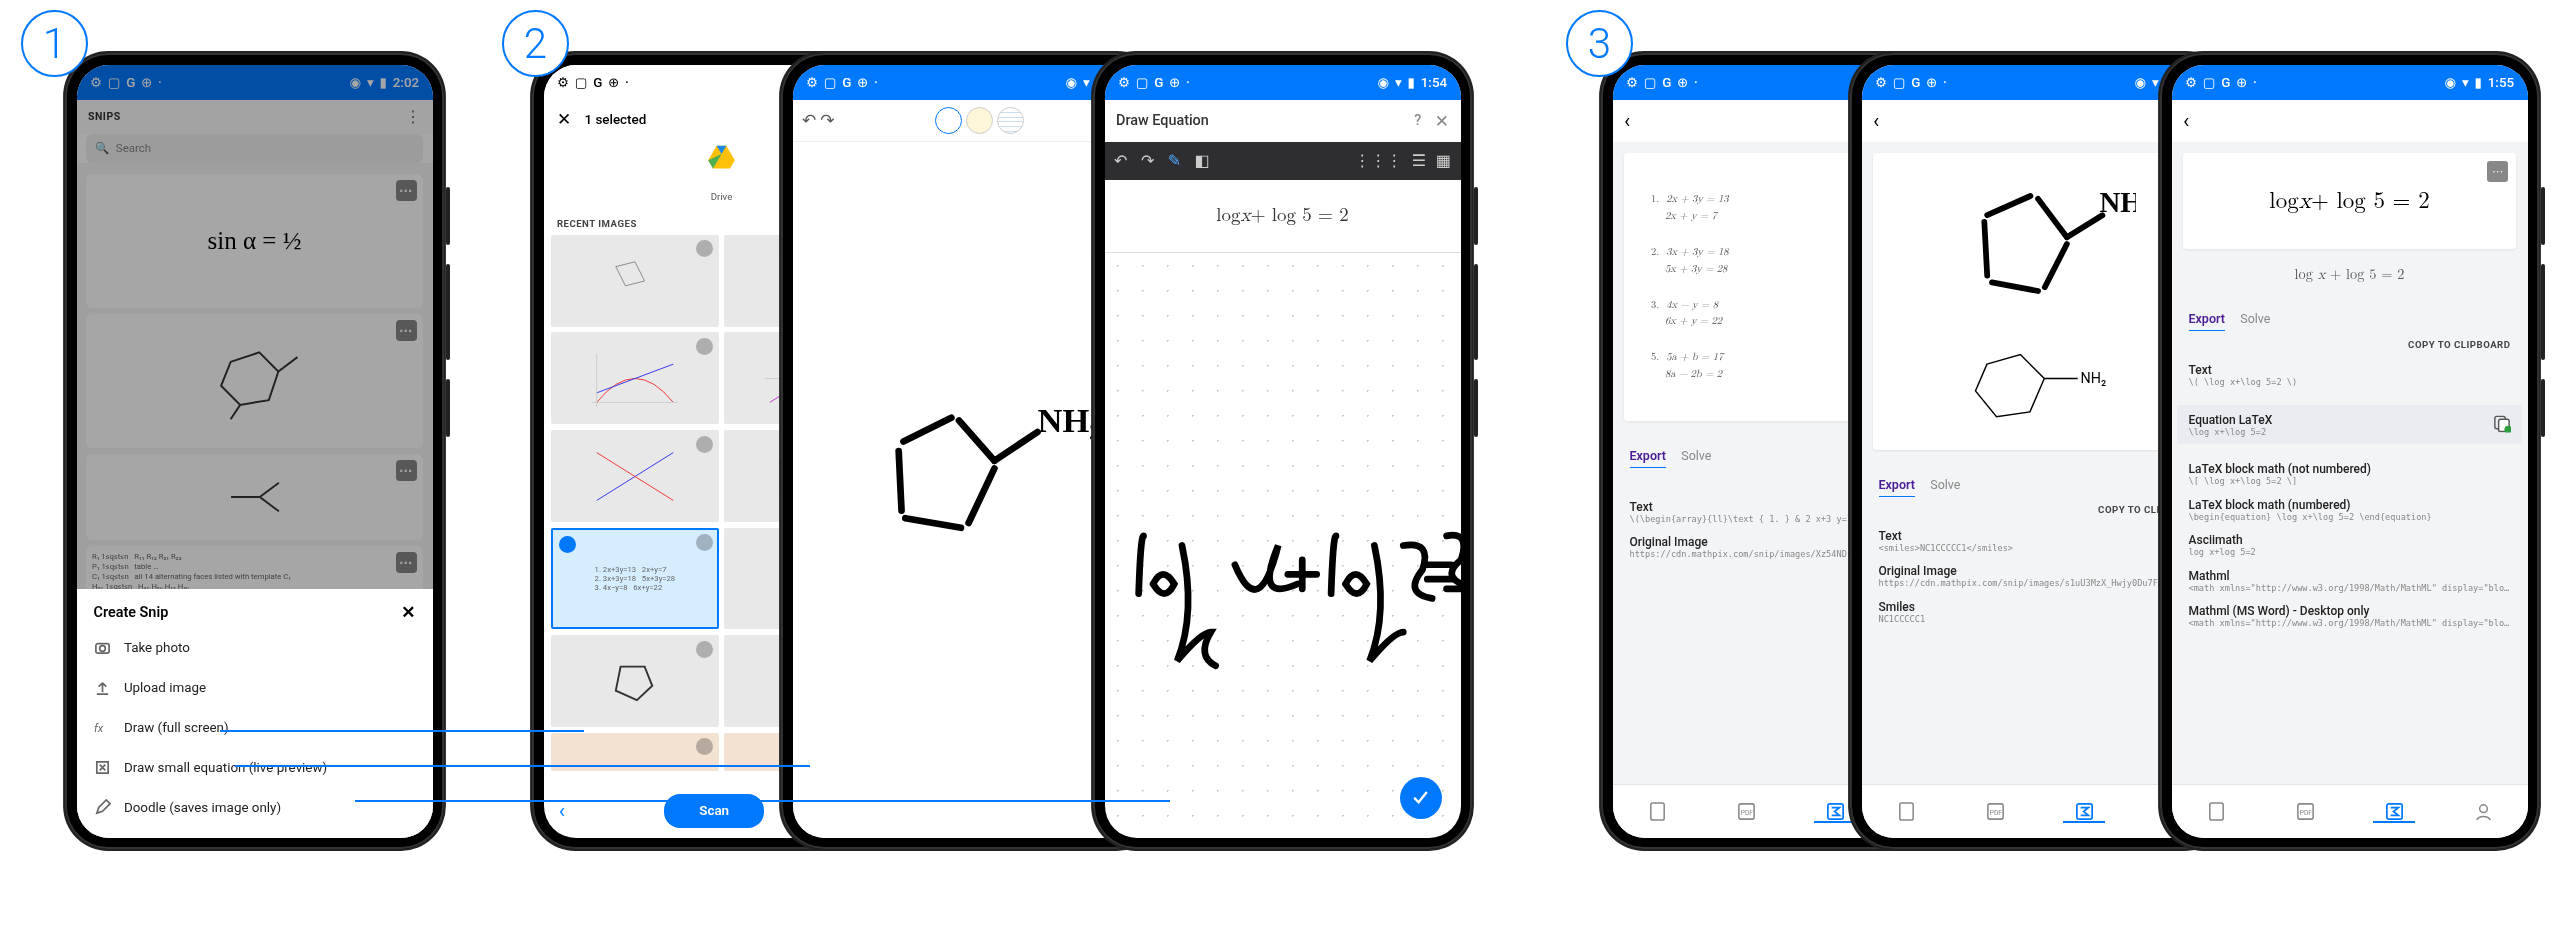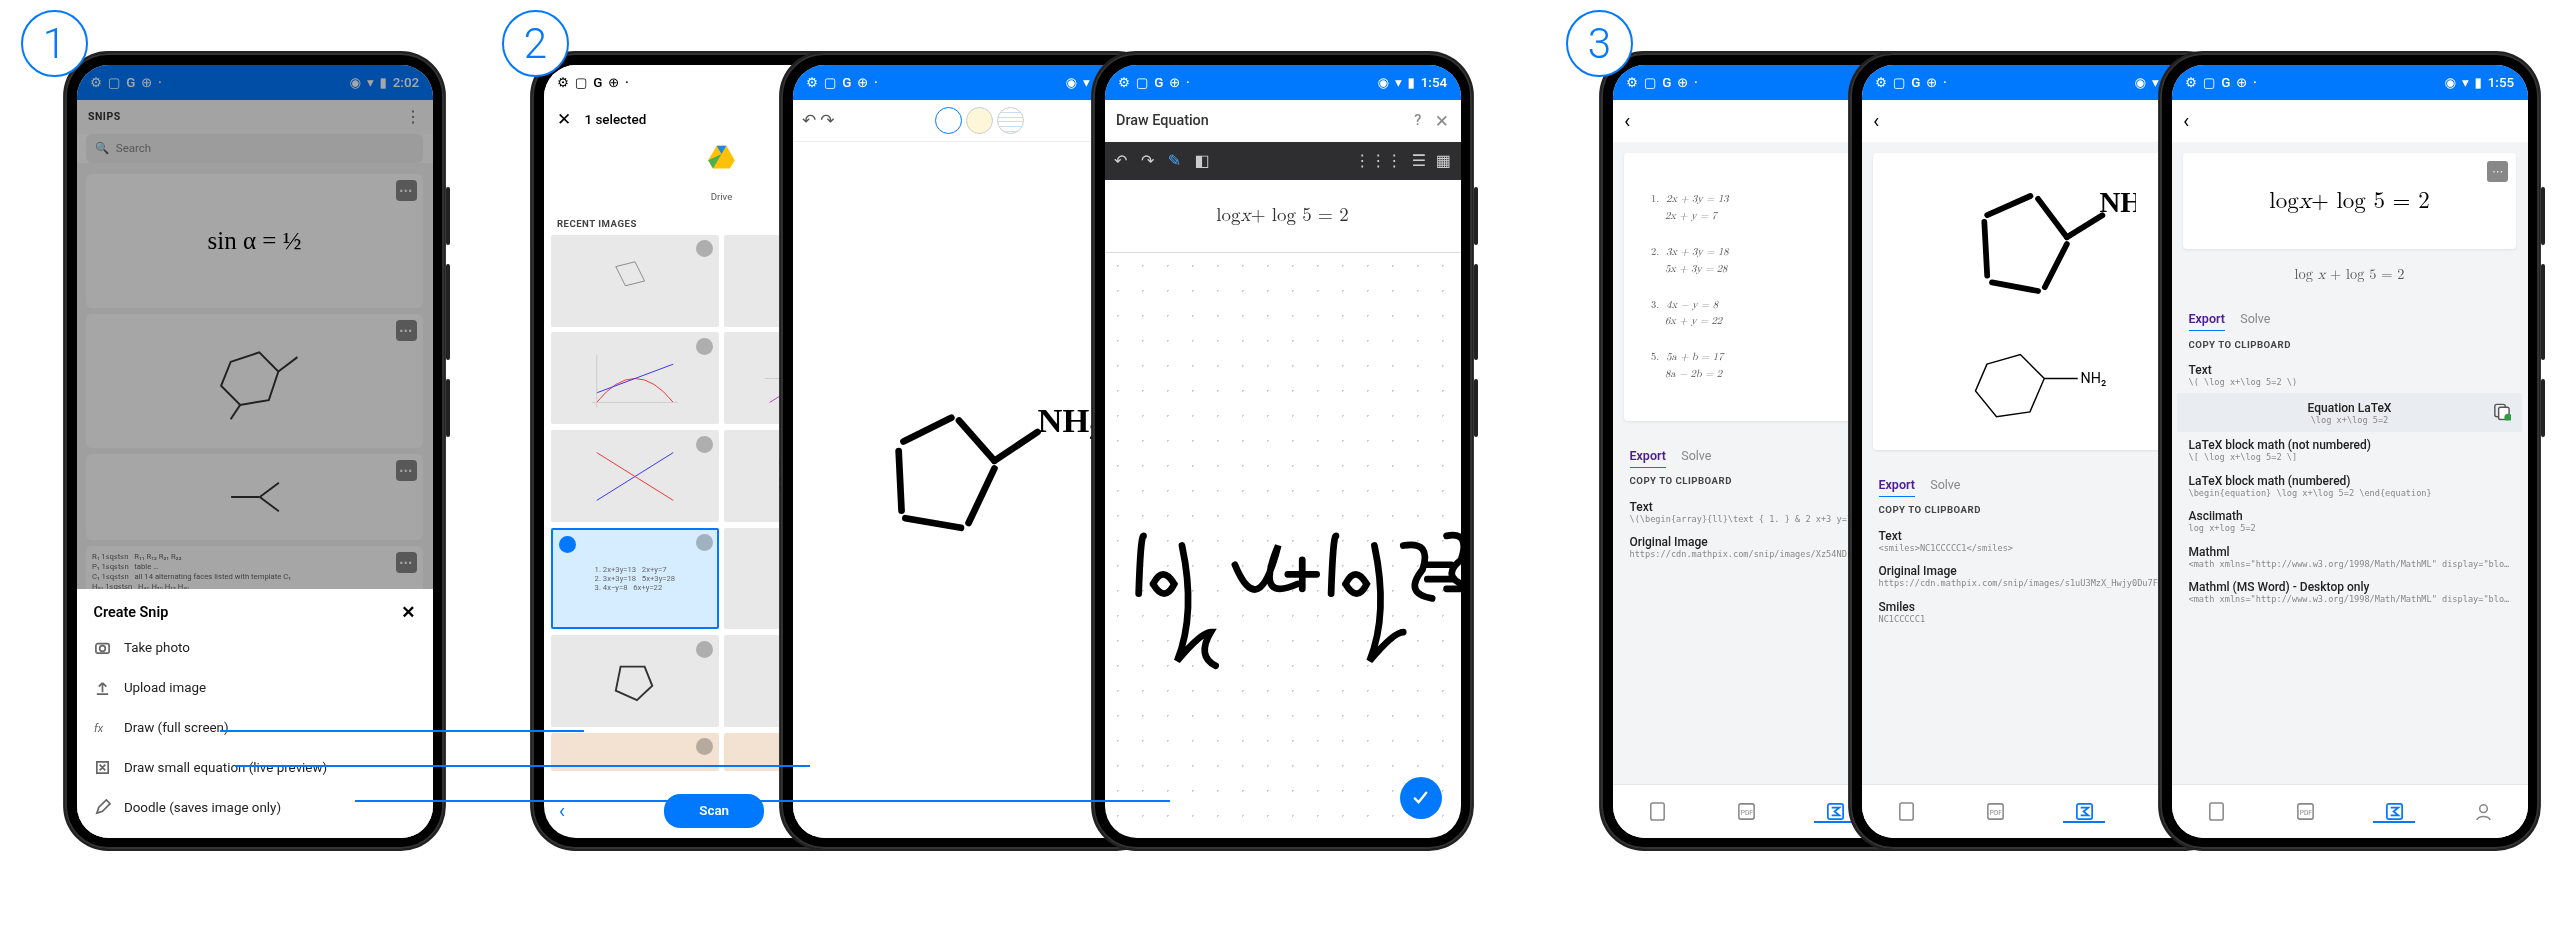--- a/index.html
+++ b/index.html
@@ -100,25 +100,25 @@
 
   
   .res-header{height:42px;display:flex;align-items:center;padding:0 11.5px;}
   .res-body{flex:1;background:#f3f4f6;overflow:hidden;display:flex;flex-direction:column;}
   .res-preview{background:#fff;margin:11.5px;border-radius:3.8px;padding:19px;box-shadow:0 1px 2.9px rgba(0,0,0,0.08);display:flex;align-items:center;justify-content:center;min-height:134px;}
   .eq-list{padding:0 19px;font-size:10.5px;color:#555;line-height:1.6;}
   .eq-list .row{padding:9.6px 0;border-bottom:0;}
   .export-row{margin:15.3px 0 5.8px;display:flex;gap:15.3px;font-size:12.5px;}
   .export-active{color:#4c1d95;font-weight:600;padding-bottom:3.8px;border-bottom:1.9px solid #0079FF;}
   .export-inactive{color:#888;}
-  .copy-label{font-size:9.6px;font-weight:700;color:#444;letter-spacing:0.5px;margin:7.7px 0;}
+  .copy-label{font-size:9.6px;font-weight:700;color:#444;letter-spacing:0.5px;margin:7.7px 0;text-align:right;}
   .copy-block{padding:5.8px 0;}
   .copy-block h5{font-size:12px;color:#222;font-weight:500;}
   .copy-block code{font-size:8.6px;color:#888;display:block;white-space:nowrap;overflow:hidden;text-overflow:ellipsis;}
-  .copy-block.highlight{background:#e9edf2;margin:0 -11.5px;padding:7.7px 11.5px;position:relative;text-align:center;}
+  .copy-block.highlight{background:#e9edf2;margin:12px -11.5px;padding:7.7px 11.5px;position:relative;}
   .bottom-tabs{height:54px;border-top:1px solid #e5e5e5;background:#fff;display:flex;align-items:center;justify-content:space-around;}
   .bottom-tabs .tab{width:42px;display:flex;align-items:flex-end;justify-content:center;position:relative;}
   .bottom-tabs .tab.active::after{content:'';position:absolute;bottom:-1px;left:0;right:0;height:1.9px;background:#0079FF;}
 
   
   .connector{position:absolute;height:1.9px;background:#0079FF;z-index:100;}
 
   
   .math{font-family:"Cambria Math","Latin Modern Math","STIX Two Math",serif;}
   .it{font-style:italic;}

